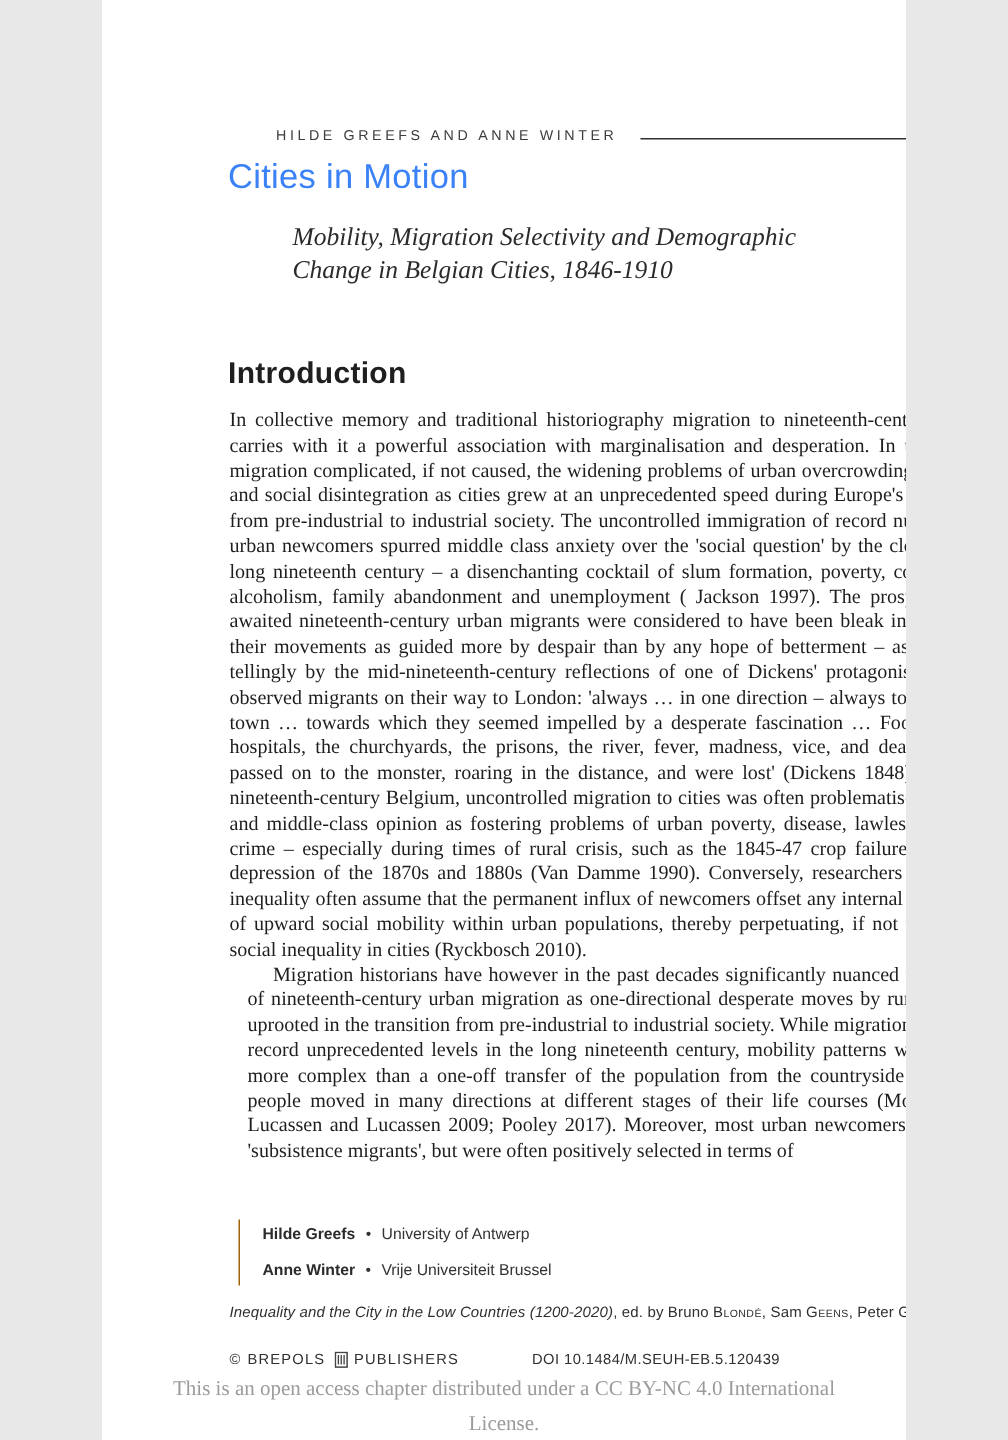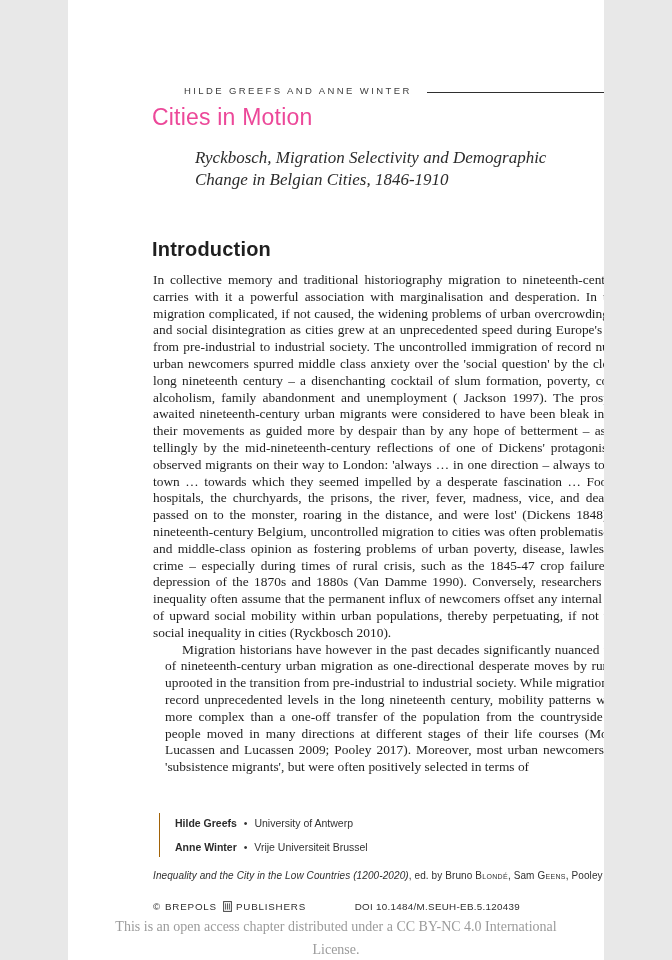--- a/index.html
+++ b/index.html
@@ -22,21 +22,21 @@
   }
   .header-rule {
     position:absolute; top:92px; left:359px; width:186px;
     border-top:1.1px solid #2f2f2f; height:0;
   }
 
   
   .chapter-title {
     position:absolute; top:104px; left:84px; margin:0;
     font-size:23px; font-weight:400; letter-spacing:0.2px;
-    color:#ec4899;
+    color:#3b82f6;
   }
   .chapter-subtitle {
     position:absolute; top:147px; left:127px;
     font-family:"Liberation Serif","DejaVu Serif",serif;
     font-style:italic; font-size:17px; line-height:22px;
     color:#2b2b2b;
   }
 
   
   .section-heading {
@@ -99,21 +99,21 @@
 <body>
 
 <div class="page">
 
   <div class="running-header">HILDE GREEFS AND ANNE WINTER</div>
   <div class="header-rule"></div>
 
   <h1 class="chapter-title">Cities in Motion</h1>
 
   <div class="chapter-subtitle">
-    <div>Ryckbosch, Migration Selectivity and Demographic</div>
+    <div>Mobility, Migration Selectivity and Demographic</div>
     <div>Change in Belgian Cities, 1846-1910</div>
   </div>
 
   <h2 class="section-heading">Introduction</h2>
 
   <div class="article-body" id="article-body">
       <p>In collective memory and traditional historiography migration to nineteenth-century cities carries with it a powerful association with marginalisation and desperation. In this view, migration complicated, if not caused, the widening problems of urban overcrowding, poverty and social disintegration as cities grew at an unprecedented speed during Europe's transition from pre-industrial to industrial society. The uncontrolled immigration of record numbers of urban newcomers spurred middle class anxiety over the 'social question' by the close of the long nineteenth century – a disenchanting cocktail of slum formation, poverty, congestion, alcoholism, family abandonment and unemployment ( Jackson 1997). The prospects that awaited nineteenth-century urban migrants were considered to have been bleak indeed, and their movements as guided more by despair than by any hope of betterment – as captured tellingly by the mid-nineteenth-century reflections of one of Dickens' protagonists as she observed migrants on their way to London: 'always … in one direction – always towards the town … towards which they seemed impelled by a desperate fascination … Food for the hospitals, the churchyards, the prisons, the river, fever, madness, vice, and death – they passed on to the monster, roaring in the distance, and were lost' (Dickens 1848). Also in nineteenth-century Belgium, uncontrolled migration to cities was often problematised in elite and middle-class opinion as fostering problems of urban poverty, disease, lawlessness and crime – especially during times of rural crisis, such as the 1845-47 crop failures and the depression of the 1870s and 1880s (Van Damme 1990). Conversely, researchers on social inequality often assume that the permanent influx of newcomers offset any internal dynamics of upward social mobility within urban populations, thereby perpetuating, if not widening, social inequality in cities (Ryckbosch 2010).</p>
       <p>Migration historians have however in the past decades significantly nuanced the image of nineteenth-century urban migration as one-directional desperate moves by rural people uprooted in the transition from pre-industrial to industrial society. While migration rates did record unprecedented levels in the long nineteenth century, mobility patterns were much more complex than a one-off transfer of the population from the countryside to cities: people moved in many directions at different stages of their life courses (Moch 2003; Lucassen and Lucassen 2009; Pooley 2017). Moreover, most urban newcomers were not 'subsistence migrants', but were often positively selected in terms of</p>
     </div>
 
@@ -124,21 +124,21 @@
       <span class="aff-inst">University of Antwerp</span>
     </div>
     <div class="aff-row">
       <span class="aff-name">Anne Winter</span>
       <span class="aff-sep">•</span>
       <span class="aff-inst">Vrije Universiteit Brussel</span>
     </div>
   </div>
 
   <div class="citation">
-    <div><span class="it">Inequality and the City in the Low Countries (1200-2020)</span><span>, ed. by Bruno </span><span class="sc">Blondé</span><span>, Sam </span><span class="sc">Geens</span><span>, Pooley </span><span class="sc">Greefs</span><span>,</span></div>
+    <div><span class="it">Inequality and the City in the Low Countries (1200-2020)</span><span>, ed. by Bruno </span><span class="sc">Blondé</span><span>, Sam </span><span class="sc">Geens</span><span>, Peter </span><span class="sc">Greefs</span><span>,</span></div>
   </div>
 
   <div class="imprint">
     <span class="publisher">
       <span>©</span>
       <span>BREPOLS</span>
       <svg class="printer-mark" width="9" height="11" viewBox="0 0 9 11" aria-hidden="true">
         <rect x="0.6" y="0.6" width="7.8" height="9.8" fill="none" stroke="#444" stroke-width="1"></rect>
         <line x1="2.6" y1="2.4" x2="2.6" y2="8.6" stroke="#444" stroke-width="0.9"></line>
         <line x1="4.5" y1="2.4" x2="4.5" y2="8.6" stroke="#444" stroke-width="0.9"></line>

